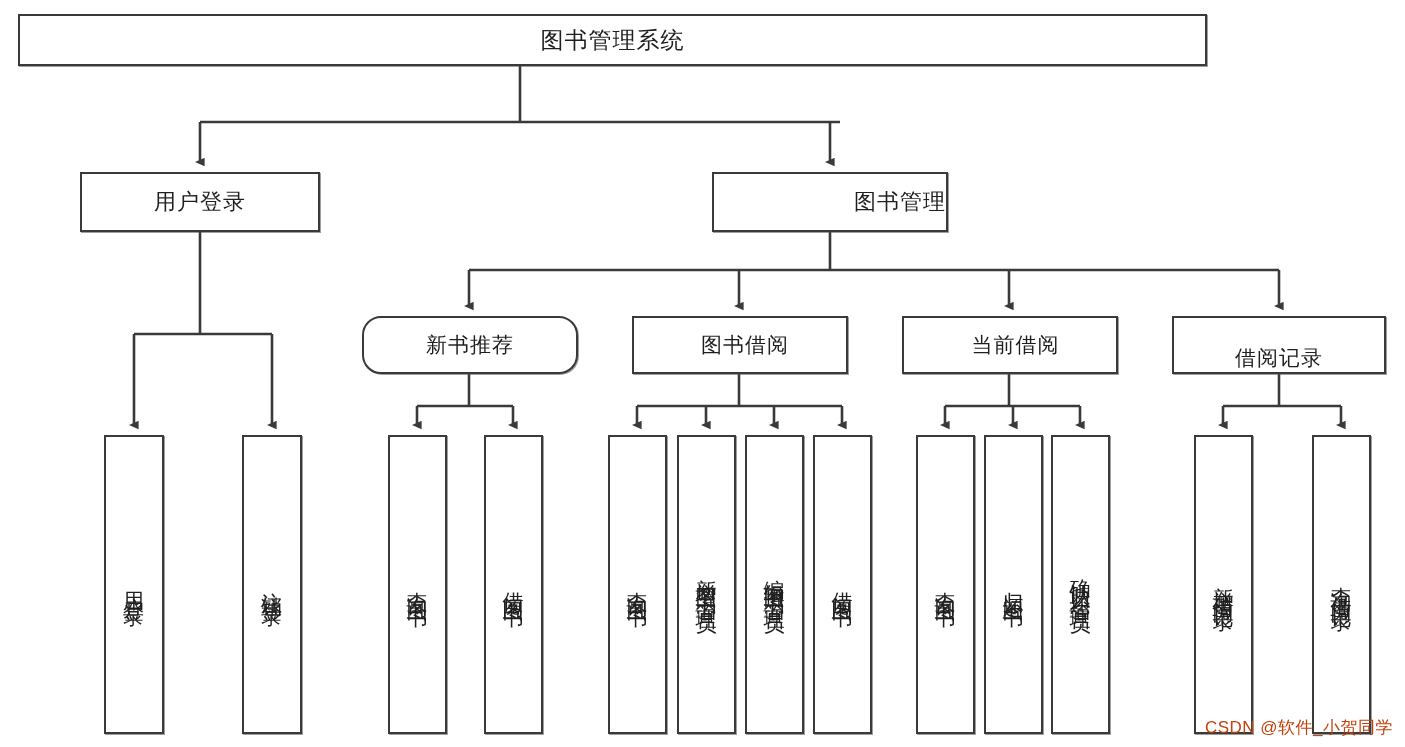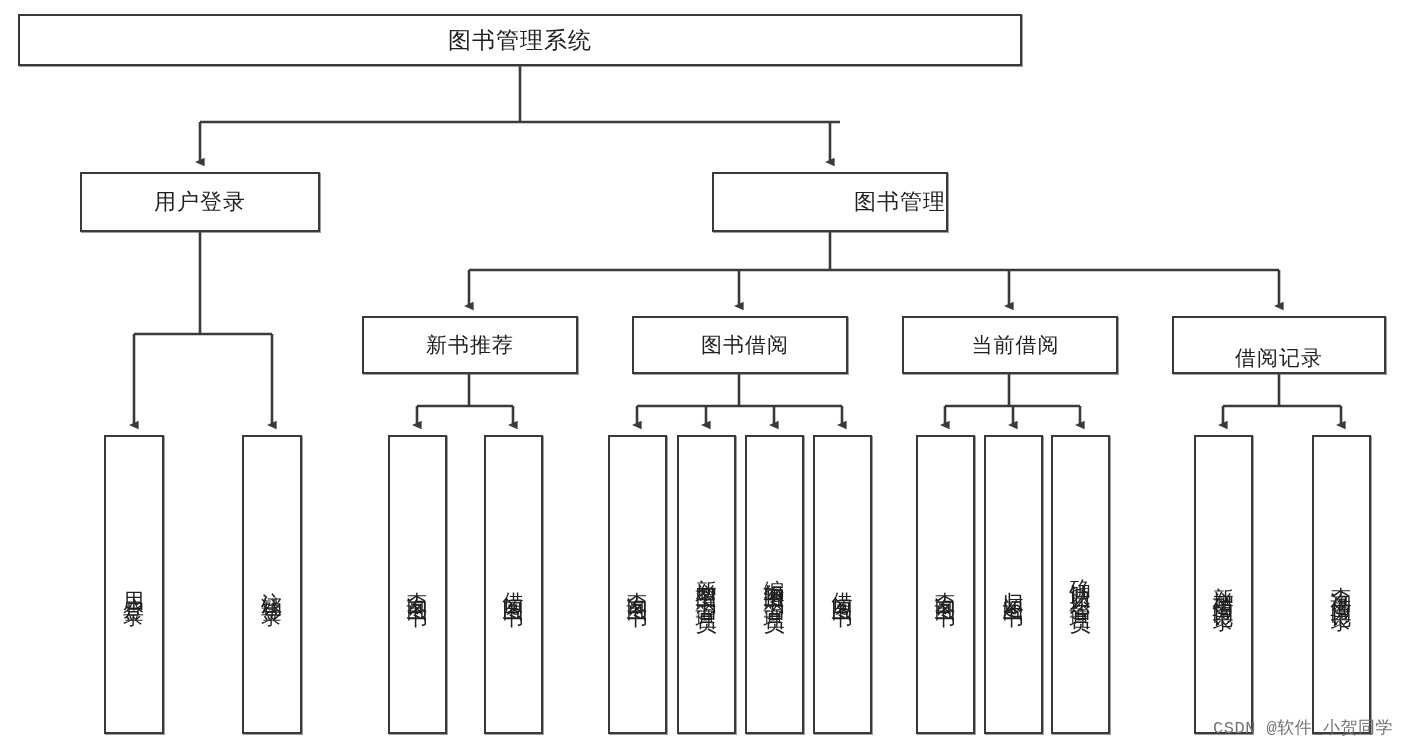--- a/index.html
+++ b/index.html
@@ -60,25 +60,24 @@
     letter-spacing: 5px;
     line-height: 1;
     white-space: nowrap;
     display: block;
   }
   .watermark {
     position: absolute;
     right: 12px;
     bottom: 8px;
     font-size: 17px;
-    color: #737373;
+    color: #c2410c;
     letter-spacing: .5px;
     white-space: nowrap;
     user-select: none;
-    font-family: Liberation Mono, monospace;
   }
 </style>
 </head>
 <body>
 
 <div id="stage">
 
   <svg class="connectors" viewBox="0 0 1405 747" xmlns="http://www.w3.org/2000/svg">
     <defs>
       <marker id="arrow" markerWidth="10" markerHeight="10" refX="4.2" refY="5" orient="auto" markerUnits="userSpaceOnUse">
@@ -122,32 +121,32 @@
       <path d="M1013,406 L1013,425" marker-end="url(#arrow)"></path>
       <path d="M1080,406 L1080,425" marker-end="url(#arrow)"></path>
 
       <path d="M1279,374 L1279,406"></path>
       <path d="M1223,406 L1341,406"></path>
       <path d="M1223,406 L1223,425" marker-end="url(#arrow)"></path>
       <path d="M1341,406 L1341,425" marker-end="url(#arrow)"></path>
     </g>
   </svg>
 
-  <div class="node root" id="node-root" style="left: 18px; top: 14px; width: 1004px; height: 52px;">
+  <div class="node root" id="node-root" style="left: 18px; top: 14px; width: 1189px; height: 52px;">
     <span>图书管理系统</span>
   </div>
 
   <div class="node lvl1" id="node-l1-0" style="left: 80px; top: 172px; width: 240px; height: 60px;">
     <span>用户登录</span>
   </div>
   <div class="node lvl1" id="node-l1-1" style="left: 712px; top: 172px; width: 236px; height: 60px; justify-content: flex-end;">
     <span>图书管理</span>
   </div>
 
-  <div class="node lvl2" id="node-l2-0" style="left: 362px; top: 316px; width: 216px; height: 58px;">
+  <div class="node lvl2" id="node-l2-0" style="left: 362px; top: 316px; width: 216px; height: 58px; border-radius: 19px;">
     <span>新书推荐</span>
   </div>
   <div class="node lvl2" id="node-l2-1" style="left: 632px; top: 316px; width: 216px; height: 58px; padding-left: 10px;">
     <span>图书借阅</span>
   </div>
   <div class="node lvl2" id="node-l2-2" style="left: 902px; top: 316px; width: 216px; height: 58px; padding-left: 11px;">
     <span>当前借阅</span>
   </div>
   <div class="node lvl2" id="node-l2-3" style="left: 1172px; top: 316px; width: 214px; height: 58px; align-items: flex-end;">
     <span>借阅记录</span>

